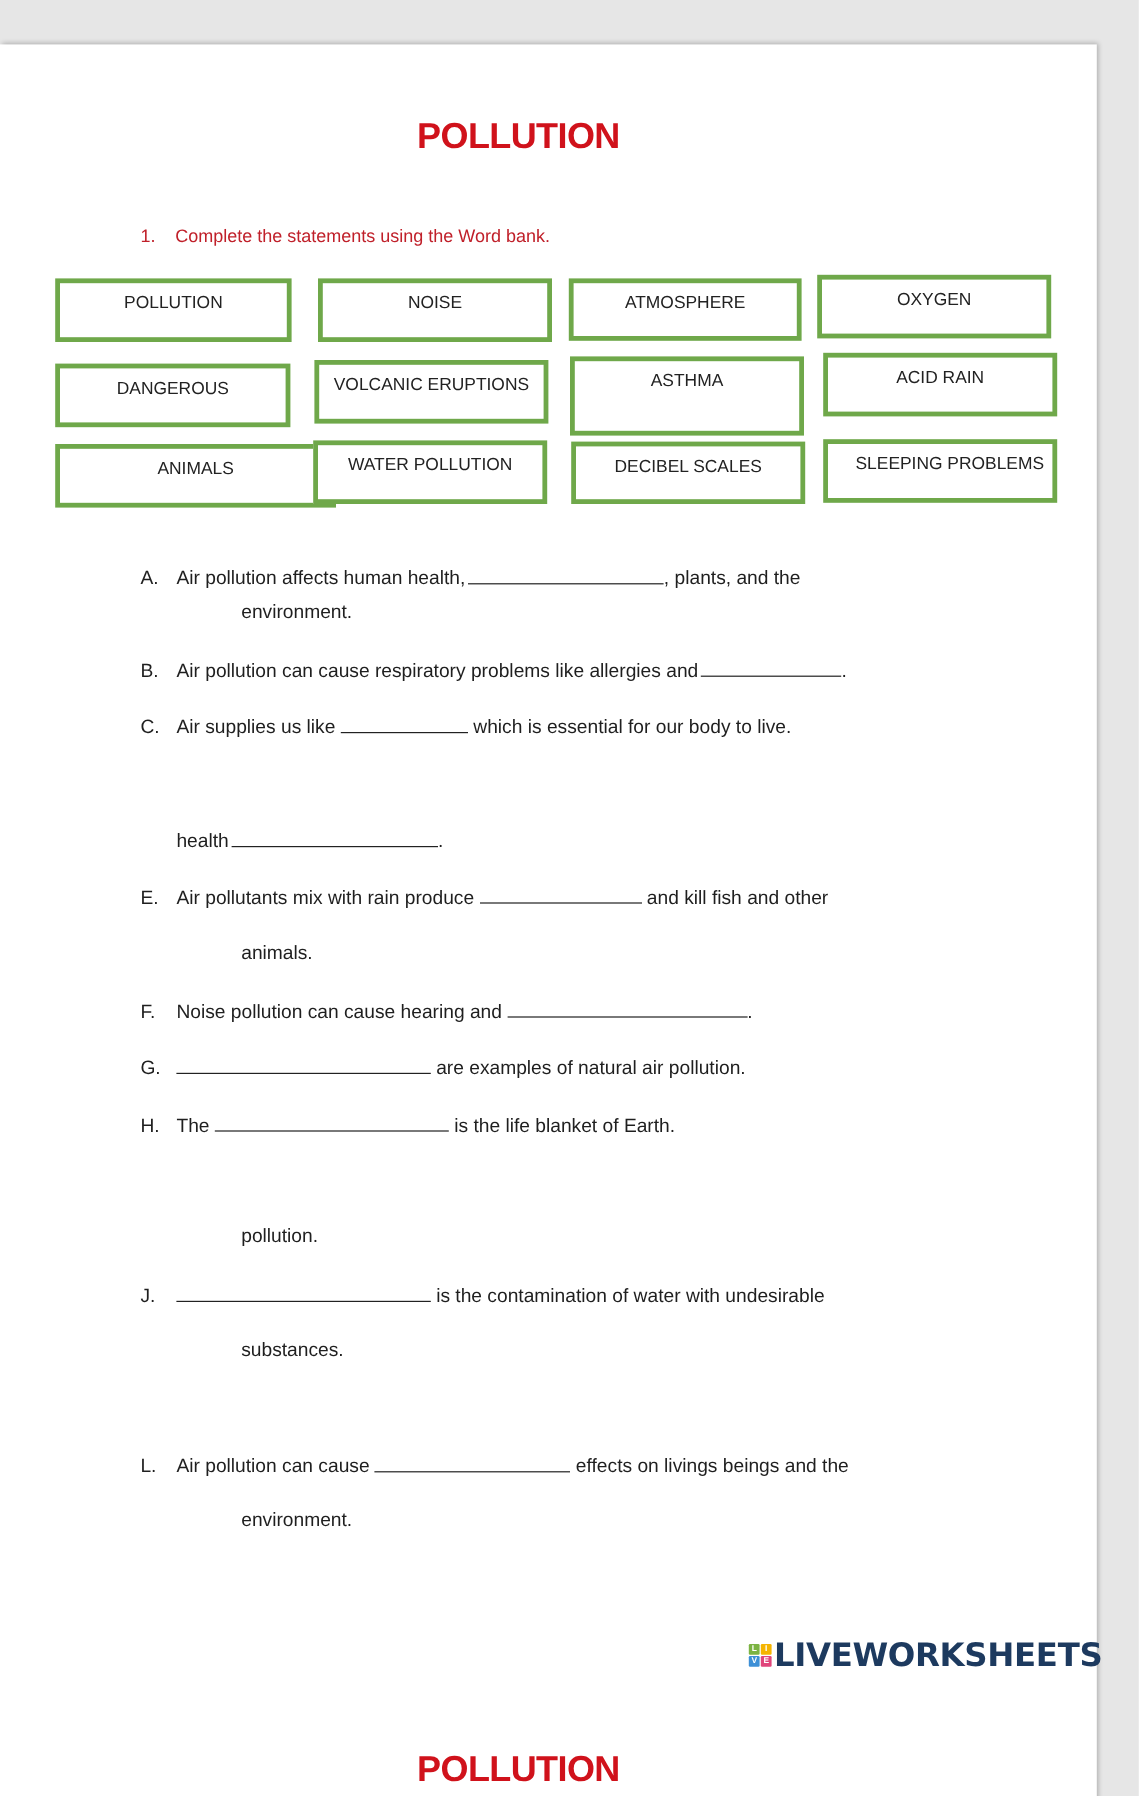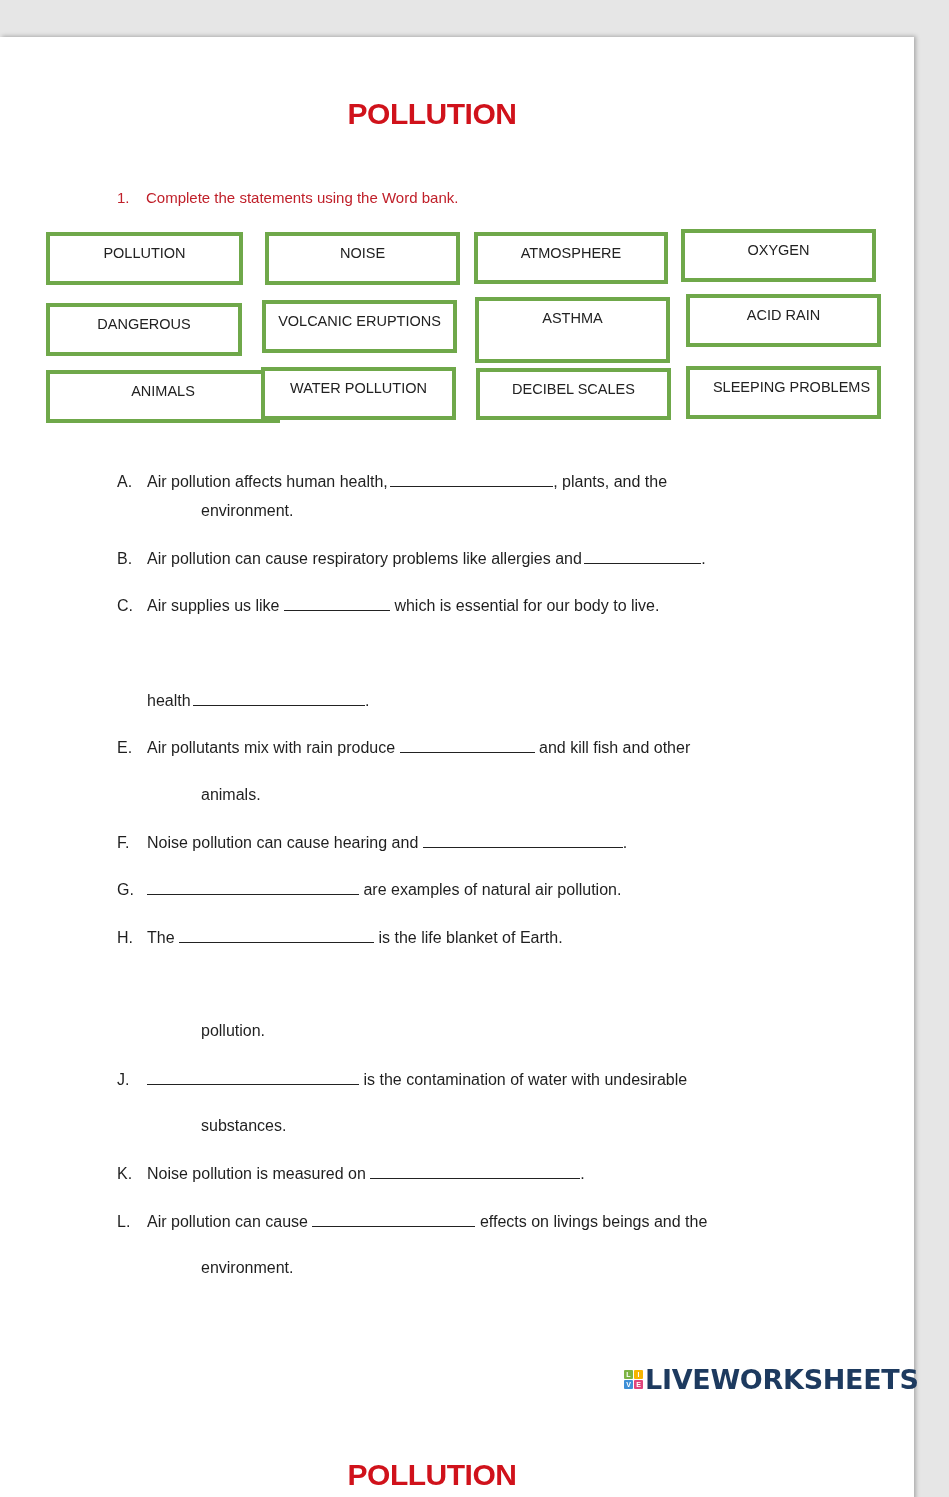--- a/index.html
+++ b/index.html
@@ -169,24 +169,20 @@
   </div>
 
   <div class="q" style="top:1033px;">
     <span class="letter">J.</span><span class="blank" style="width:212px;"></span>
     <span>is the contamination of water with undesirable</span>
   </div>
   <div class="q" style="top:1080px;">
     <span class="cont">substances.</span>
   </div>
 
-  <div class="q" style="top:1127px;">
-    <span class="letter">K.</span><span>Noise pollution is measured on</span>
-    <span class="blank" style="width:210px;"></span><span>.</span>
-  </div>
 
   <div class="q" style="top:1175px;">
     <span class="letter">L.</span><span>Air pollution can cause</span>
     <span class="blank" style="width:163px;"></span>
     <span>effects on livings beings and the</span>
   </div>
   <div class="q" style="top:1222px;">
     <span class="cont">environment.</span>
   </div>
 

